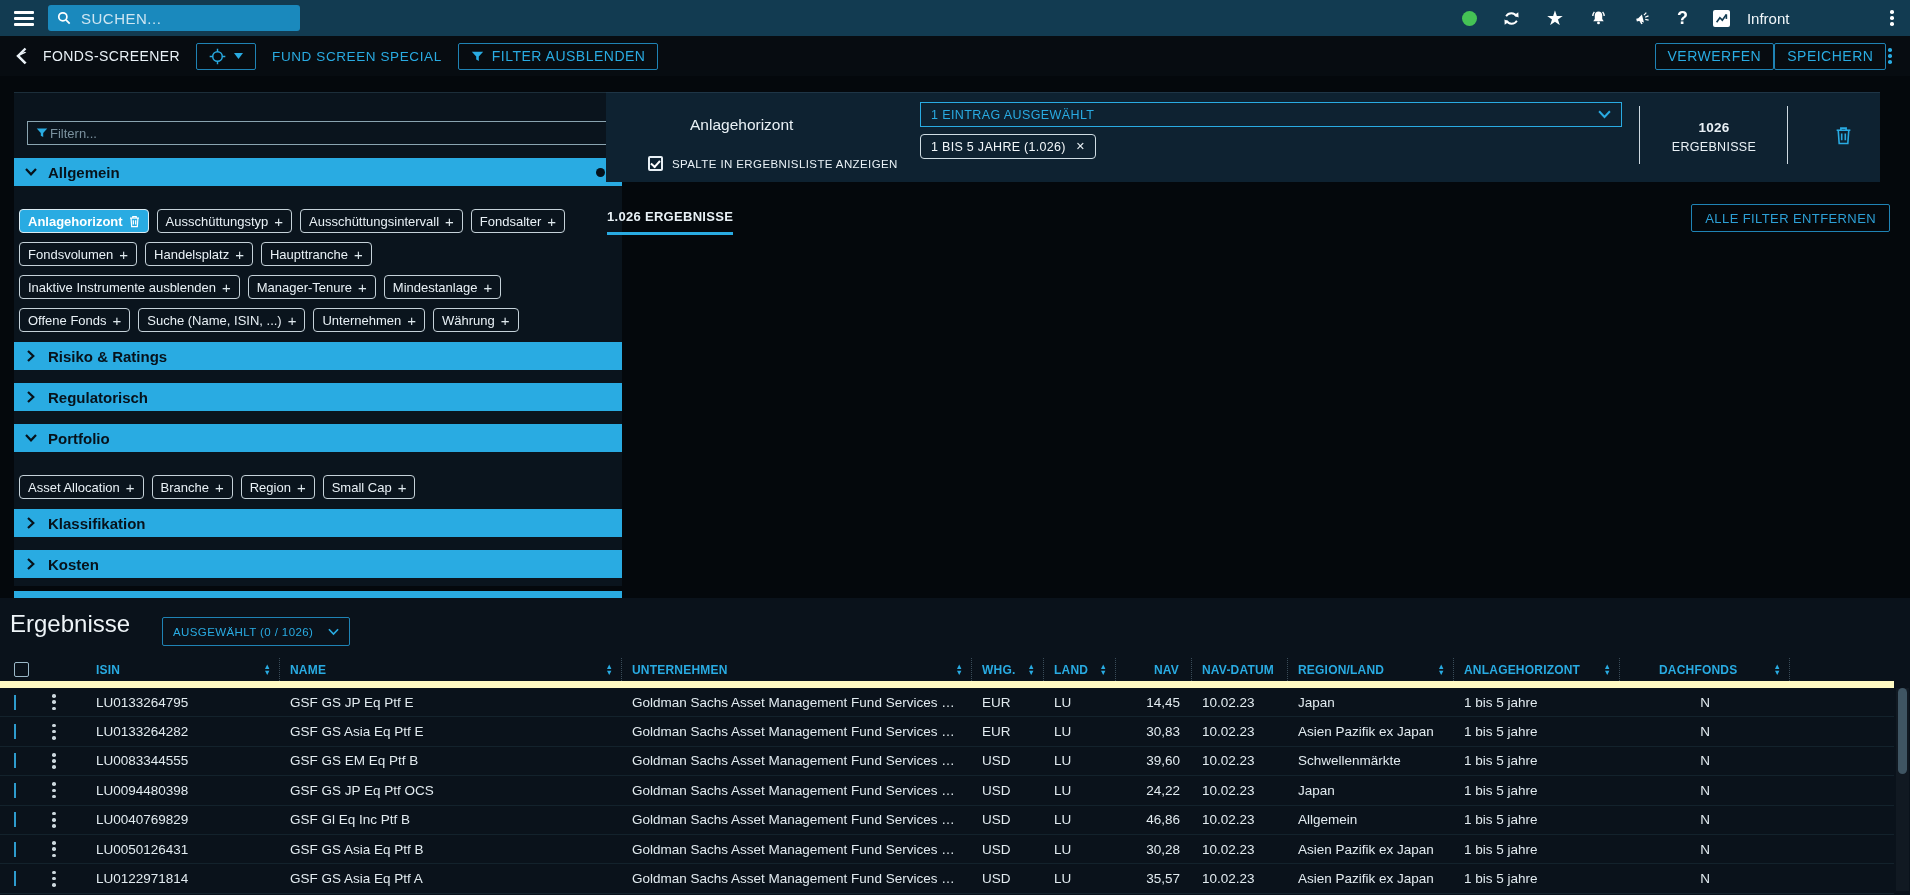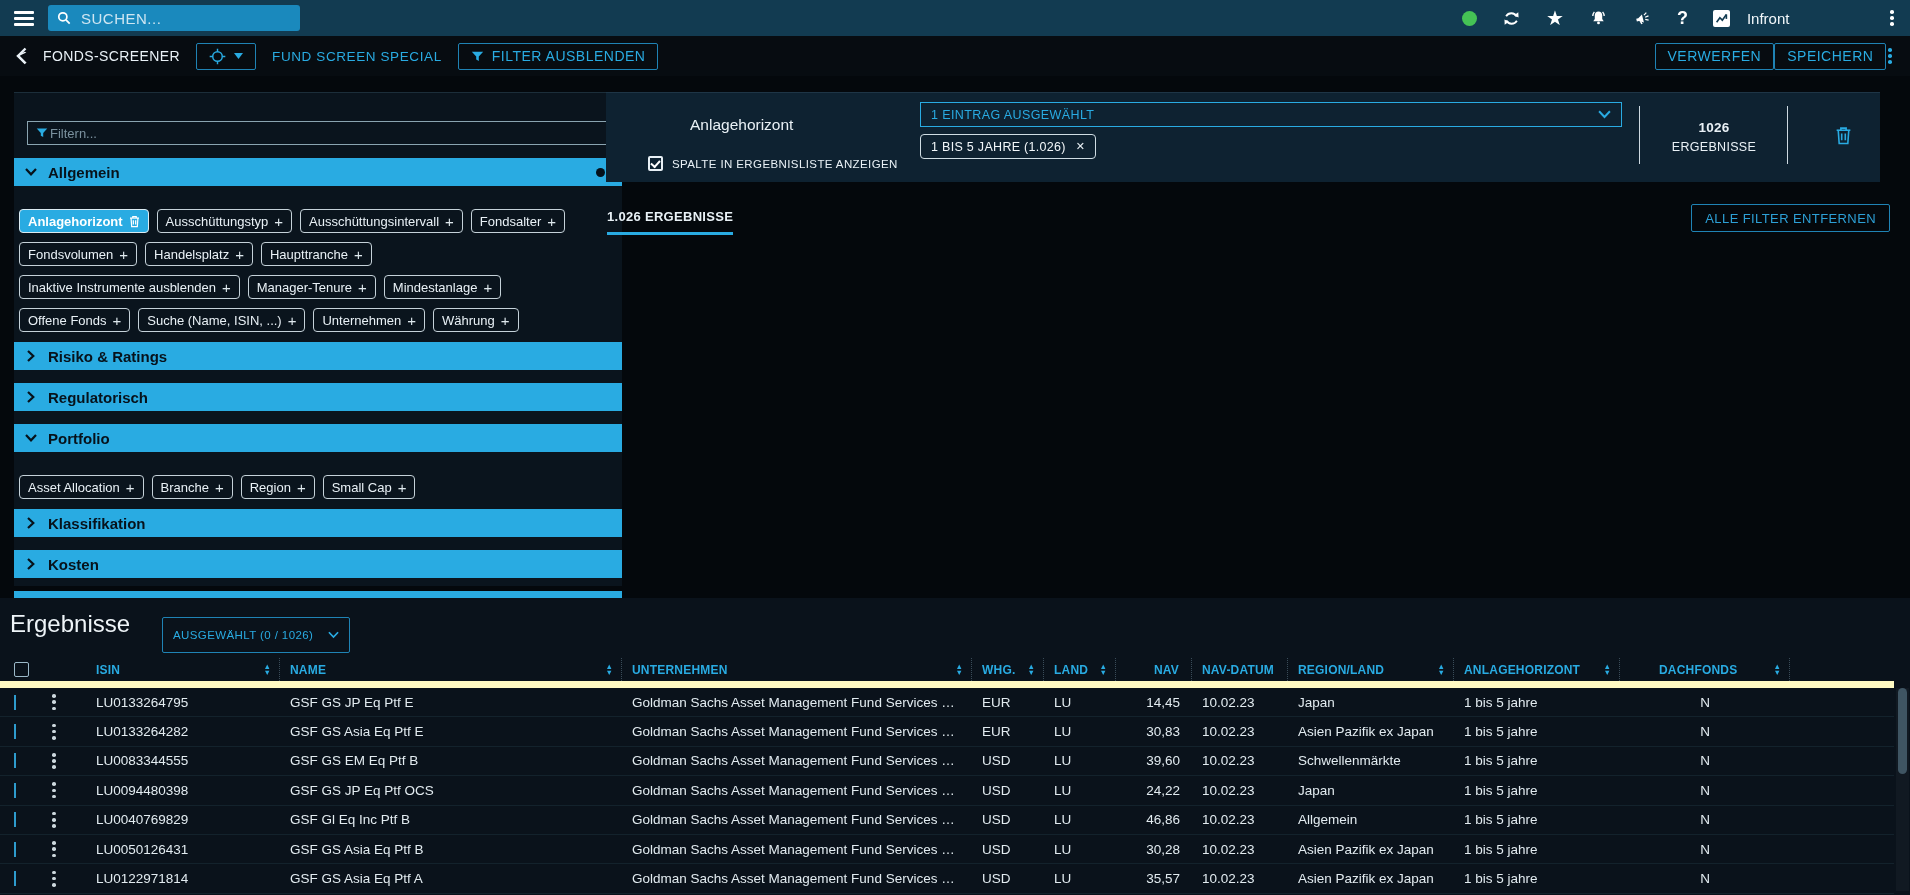--- a/index.html
+++ b/index.html
@@ -95,21 +95,21 @@
   .dp-trash{position:absolute;right:28px;top:33px;color:var(--accent);cursor:pointer;background:none;border:none;padding:0}
   .results-tab{position:absolute;left:607px;top:133px;font-size:13px;font-weight:700;letter-spacing:.3px;
                padding-bottom:8px;border-bottom:3px solid var(--accent);cursor:pointer;color:var(--txt)}
   .clear-all{position:absolute;right:20px;top:128px;height:28px;border:1px solid var(--accent-dim);
              color:#2da0d6;font-size:13px;letter-spacing:.4px;padding:0 13px;background:none;
              display:inline-flex;align-items:center;border-radius:2px;font-family:inherit;cursor:pointer}
 
   
   .results{position:absolute;left:0;right:0;top:598px;height:297px;background:var(--results)}
   .res-title{position:absolute;left:10px;top:12px;font-size:24px;font-weight:400;color:#eef4f8}
-  .sel-btn{position:absolute;left:162px;top:19px;height:36px;border:1px solid var(--accent-dim);
+  .sel-btn{position:absolute;left:162px;top:19px;height:29px;border:1px solid var(--accent-dim);
            color:var(--accent);font-size:11.5px;letter-spacing:.4px;display:inline-flex;align-items:center;
            gap:15px;padding:0 10px;background:none;border-radius:2px;font-family:inherit;cursor:pointer}
   .thead{position:absolute;left:0;right:16px;top:60px;height:30px;display:grid;
          grid-template-columns:var(--cols);align-items:center;border-bottom:7px solid #fef9c3}
   .th{display:flex;align-items:center;justify-content:space-between;height:100%;
       padding:0 8px 0 10px;color:var(--accent);font-size:12px;font-weight:700;letter-spacing:.2px;
       cursor:pointer;white-space:nowrap;overflow:hidden}
   .th.col{border-right:1px dotted rgba(99,124,140,.55)}
   .th.c-check{padding-left:14px;cursor:default}
   .th.right{justify-content:flex-end;padding-right:12px}

